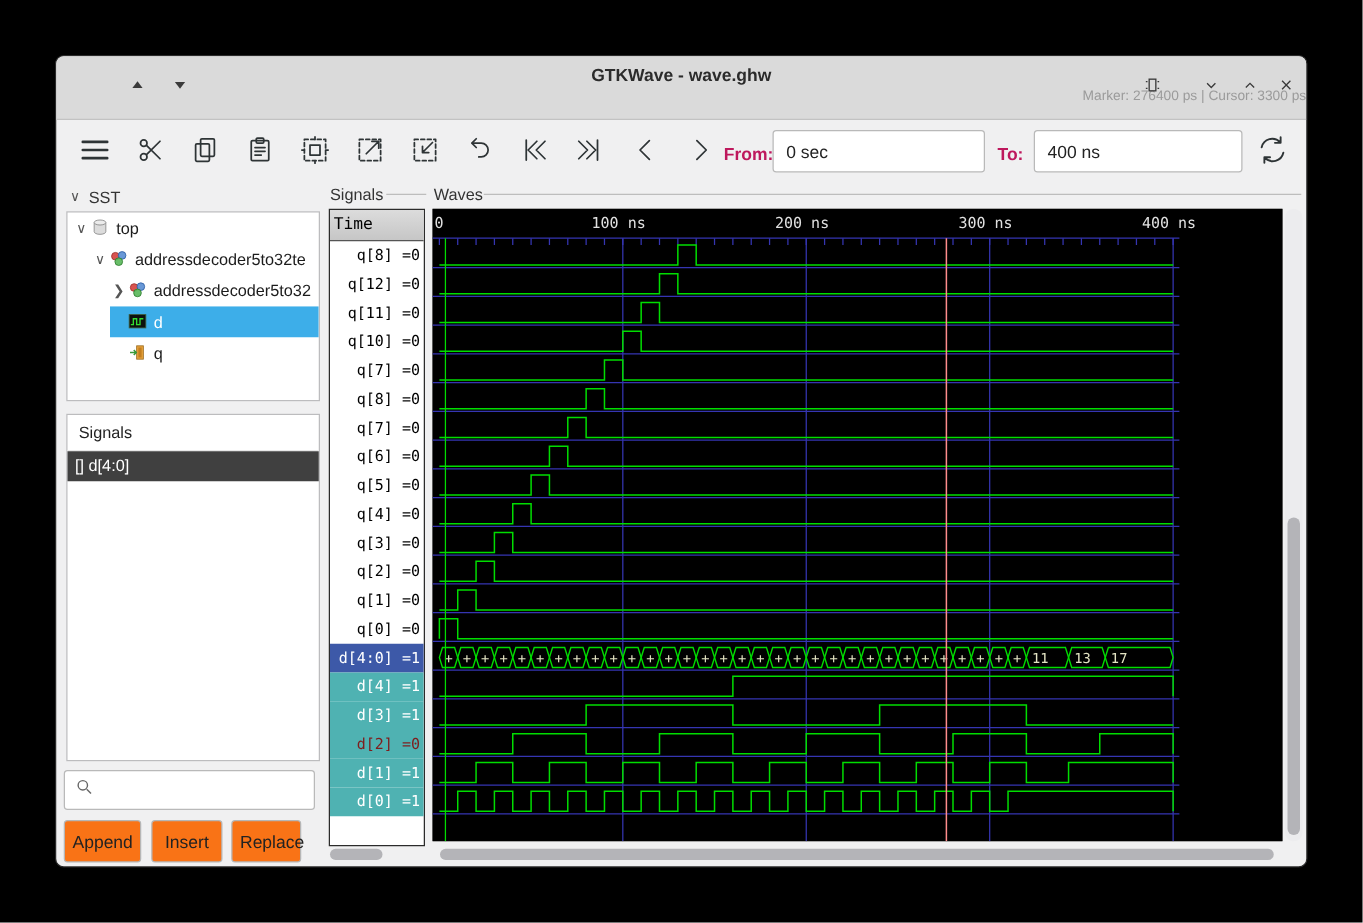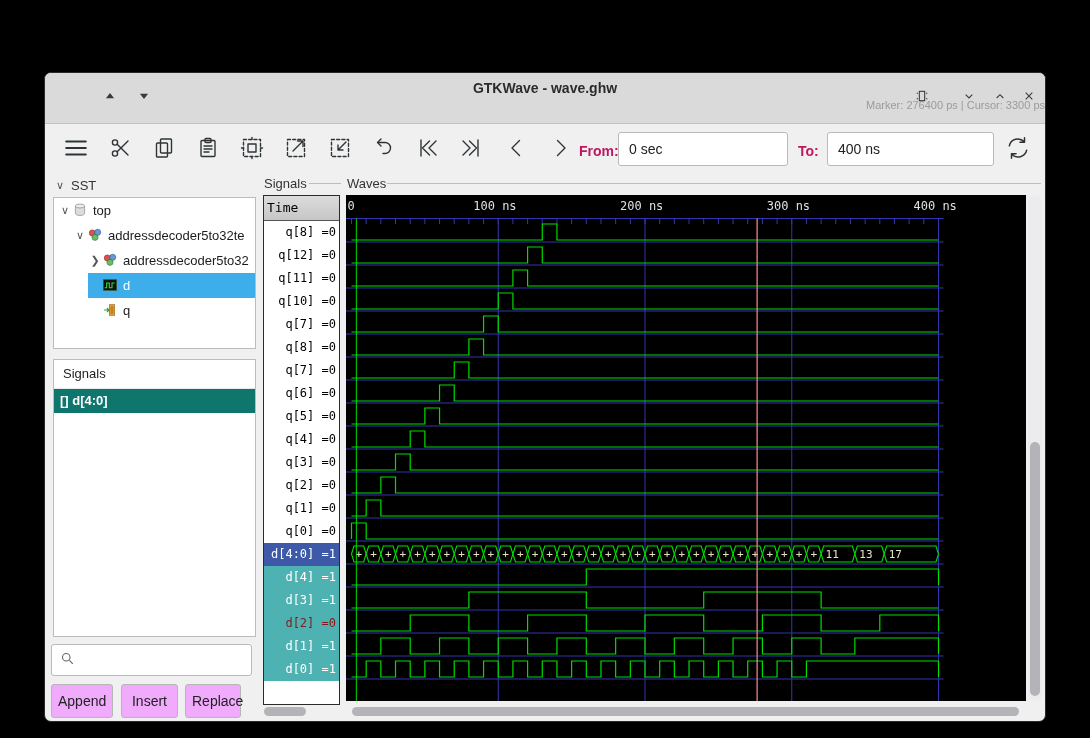--- a/index.html
+++ b/index.html
@@ -1,17 +1,17 @@
 <!DOCTYPE html>
 <html><head>
 <meta charset="utf-8">
 <style>
   html,body{margin:0;padding:0;}
   body{width:1090px;height:738px;background:#000;font-family:"Liberation Sans",sans-serif;position:relative;overflow:hidden;}
-  #window{position:absolute;left:44px;top:44px;width:1002px;height:650px;background:#f0f0f1;border-radius:7px;border:1px solid #2a2a2a;box-sizing:border-box;overflow:hidden;margin-top:28px;}
+  #window{position:absolute;left:44px;top:44px;width:1002px;height:650px;background:#f0f0f1;border-radius:7px;border:1px solid #2a2a2a;box-sizing:border-box;overflow:hidden;}
   
   #titlebar{position:absolute;left:0;top:0;width:100%;height:50px;background:#dadada;border-bottom:1px solid #c2c2c2;}
   .tb-center{position:absolute;left:0;right:0;top:7px;text-align:center;}
   .tb-title{font-size:14px;font-weight:700;color:#2b2b2b;}
   .tb-sub{font-size:11px;color:#9b9b9b;margin-top:3px;text-align:right;}
   .tb-btn{position:absolute;top:13px;width:24px;height:24px;display:flex;align-items:center;justify-content:center;cursor:default;}
   .tb-btn svg{stroke:#3a3a3a;fill:none;stroke-width:1.6;}
   
   #toolbar{position:absolute;left:0;top:50px;width:100%;height:54px;}
   .tool-btn{position:absolute;top:10px;width:34px;height:34px;display:flex;align-items:center;justify-content:center;border-radius:3px;}
@@ -23,24 +23,24 @@
   .frame-line{position:absolute;height:1px;background:#bdbdbd;}
   #sst-header{left:8px;top:105px;display:flex;align-items:center;gap:4px;}
   #tree-panel{position:absolute;left:8px;top:124px;width:203px;height:152px;background:#fff;border:1px solid #bcbcbe;box-sizing:border-box;overflow:hidden;}
   .tree-row{height:25px;display:flex;align-items:center;white-space:nowrap;overflow:hidden;font-size:13px;color:#1c1c1c;}
   .tree-sel{background:#3daee9;color:#fff;}
   .exp{width:14px;text-align:center;color:#555;font-size:11px;flex:0 0 14px;}
   .ticon{width:18px;height:18px;flex:0 0 18px;margin-right:3px;}
   #picker-panel{position:absolute;left:8px;top:286px;width:203px;height:278px;background:#fff;border:1px solid #bcbcbe;box-sizing:border-box;}
   #picker-header{height:28px;line-height:28px;padding-left:9px;font-size:13px;color:#222;border-bottom:1px solid #e8e8e8;}
   .picker-row{height:24px;line-height:24px;padding-left:6px;font-size:13px;}
-  .picker-sel{background:#0f766e;color:#fff;font-weight:bold;}
+  .picker-sel{background:#404040;color:#fff;}
   #searchbox{position:absolute;left:6px;top:571px;width:201px;height:32px;box-sizing:border-box;background:#fff;border:1px solid #b9b9b9;border-radius:3px;display:flex;align-items:center;padding-left:8px;gap:6px;}
   #searchbox input{border:none;outline:none;width:150px;font-size:13px;background:transparent;}
-  .act-btn{position:absolute;top:611px;height:34px;box-sizing:border-box;background:#f0abfc;border:1px solid #b6b6b6;border-radius:3px;font-size:14px;color:#222;font-family:"Liberation Sans",sans-serif;}
+  .act-btn{position:absolute;top:611px;height:34px;box-sizing:border-box;background:#f97316;border:1px solid #b6b6b6;border-radius:3px;font-size:14px;color:#222;font-family:"Liberation Sans",sans-serif;}
   
   #names-panel{position:absolute;left:218px;top:122px;width:77px;height:510px;background:#fff;border:1px solid #2b2b2b;box-sizing:border-box;overflow:hidden;}
   #time-header{height:24px;line-height:24px;background:linear-gradient(#dcdcdc,#c6c6c6);border-bottom:1px solid #555;font-family:"DejaVu Sans Mono",monospace;font-size:13px;color:#000;padding-left:3px;}
   .name-row{height:23px;line-height:23px;font-family:"DejaVu Sans Mono",monospace;font-size:12px;color:#000;text-align:right;padding-right:3px;white-space:pre;}
   .scroll-thumb{position:absolute;background:#b4b4b8;border-radius:5px;}
   
   #wave-svg{position:absolute;left:301px;top:122px;background:#000;}
   #vscroll-track{position:absolute;left:983px;top:122px;width:14px;height:506px;background:#ececee;border-radius:7px;}
 </style>
 </head>

